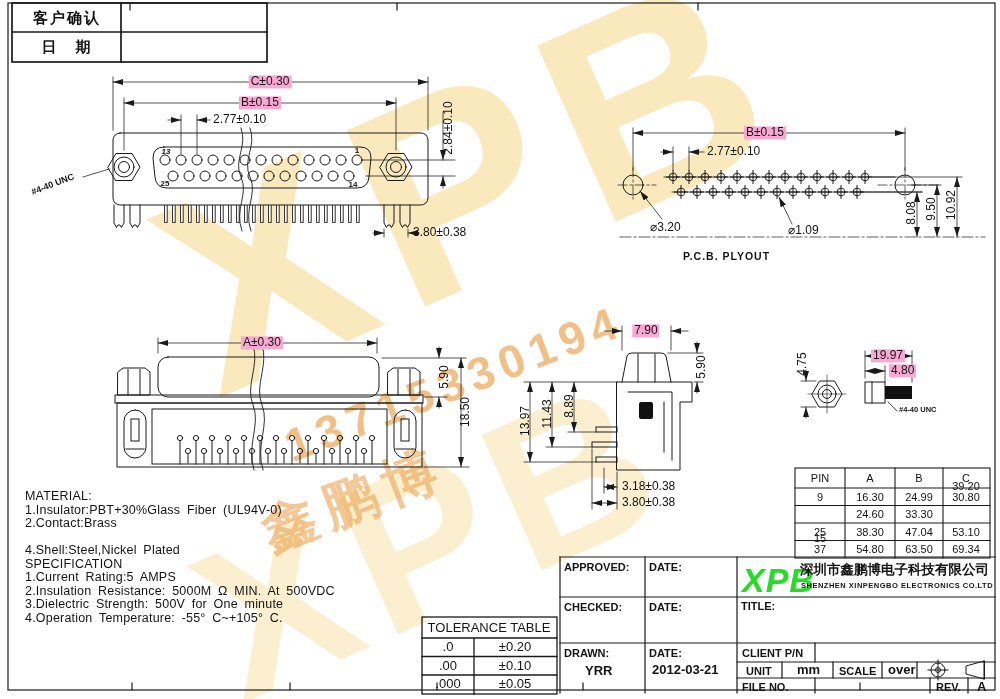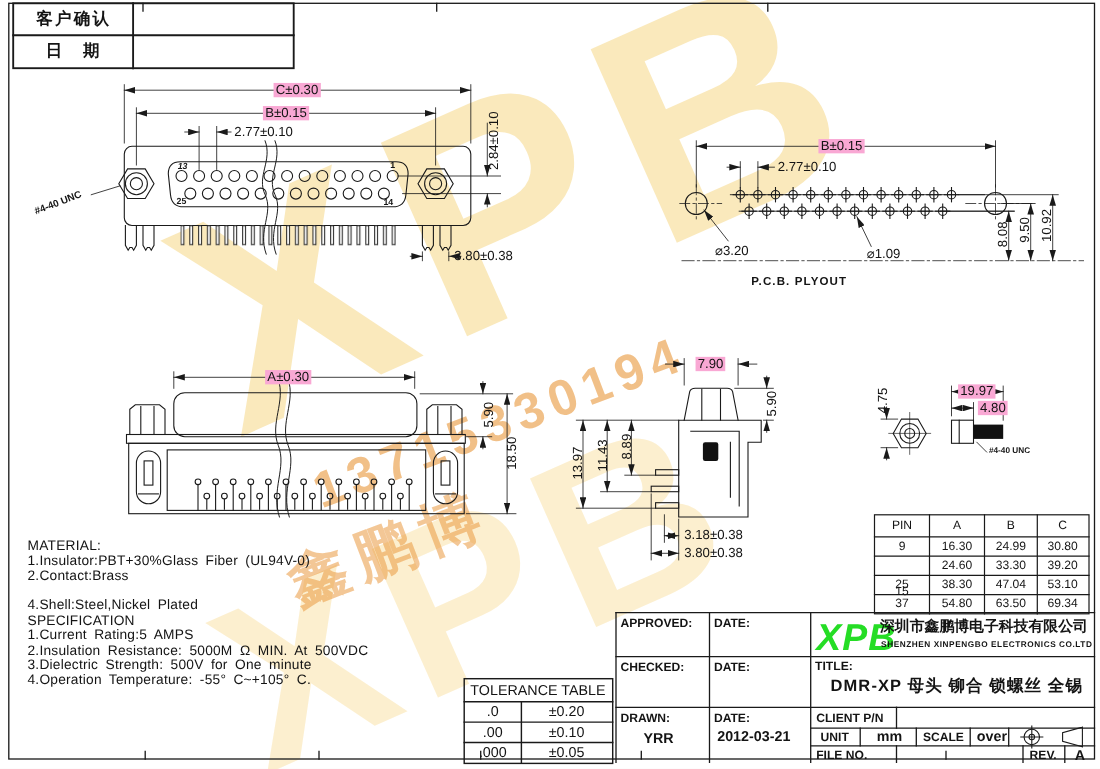--- a/index.html
+++ b/index.html
@@ -354,21 +354,21 @@
   <div class="lab hc cell" style="left:870px;top:478px;">A</div>
   <div class="lab hc cell" style="left:919px;top:478px;">B</div>
   <div class="lab hc cell" style="left:966px;top:478px;">C</div>
   <div class="lab hc cell" style="left:820px;top:497px;">9</div>
   <div class="lab hc cell" style="left:870px;top:497px;">16.30</div>
   <div class="lab hc cell" style="left:919px;top:497px;">24.99</div>
   <div class="lab hc cell" style="left:966px;top:497px;">30.80</div>
   <div class="lab hc cell" style="left:820px;top:538px;">15</div>
   <div class="lab hc cell" style="left:870px;top:514px;">24.60</div>
   <div class="lab hc cell" style="left:919px;top:514px;">33.30</div>
-  <div class="lab hc cell" style="left:966px;top:514px;text-align:center;">39.20</div>
+  <div class="lab hc cell" style="left:966px;top:486px;text-align:center;">39.20</div>
   <div class="lab hc cell" style="left:820px;top:532px;">25</div>
   <div class="lab hc cell" style="left:870px;top:532px;">38.30</div>
   <div class="lab hc cell" style="left:919px;top:532px;">47.04</div>
   <div class="lab hc cell" style="left:966px;top:532px;">53.10</div>
   <div class="lab hc cell" style="left:820px;top:549px;">37</div>
   <div class="lab hc cell" style="left:870px;top:549px;">54.80</div>
   <div class="lab hc cell" style="left:919px;top:549px;">63.50</div>
   <div class="lab hc cell" style="left:966px;top:549px;">69.34</div>
 
   <div class="lab note" style="left:25px;top:490px;">MATERIAL:</div>
@@ -394,21 +394,20 @@
   <div class="lab tb" style="left:564px;top:601px;">CHECKED:</div>
   <div class="lab tb" style="left:649px;top:601px;">DATE:</div>
   <div class="lab tb" style="left:564px;top:647px;">DRAWN:</div>
   <div class="lab tbv" style="left:585px;top:664px;">YRR</div>
   <div class="lab tb" style="left:649px;top:647px;">DATE:</div>
   <div class="lab tbv" style="left:652px;top:663px;">2012-03-21</div>
   <div class="lab logo" style="left:742px;top:562px;color:#25dd25;">XPB</div>
   <div class="lab" style="left:800px;top:563px;font-size:13.5px;font-weight:bold;">深圳市鑫鹏博电子科技有限公司</div>
   <div class="lab" style="left:801px;top:582px;font-size:7.5px;font-weight:bold;letter-spacing:0.5px;">SHENZHEN XINPENGBO ELECTRONICS CO.LTD</div>
   <div class="lab tb" style="left:741px;top:600px;">TITLE:</div>
-  <div class="lab ttl" style="left:755px;top:616px;">DMR-XP 母头 铆合 锁螺丝 全锡</div>
   <div class="lab tb" style="left:742px;top:647px;">CLIENT P/N</div>
   <div class="lab tb" style="left:746px;top:665px;">UNIT</div>
   <div class="lab tbv" style="left:797px;top:663px;">mm</div>
   <div class="lab tb" style="left:839px;top:665px;">SCALE</div>
   <div class="lab tbv" style="left:888px;top:663px;">over</div>
   <div class="lab tb" style="left:742px;top:681px;">FILE NO.</div>
   <div class="lab tb" style="left:936px;top:681px;">REV.</div>
   <div class="lab tbv" style="left:977px;top:680px;">A</div>
 
 </div>

